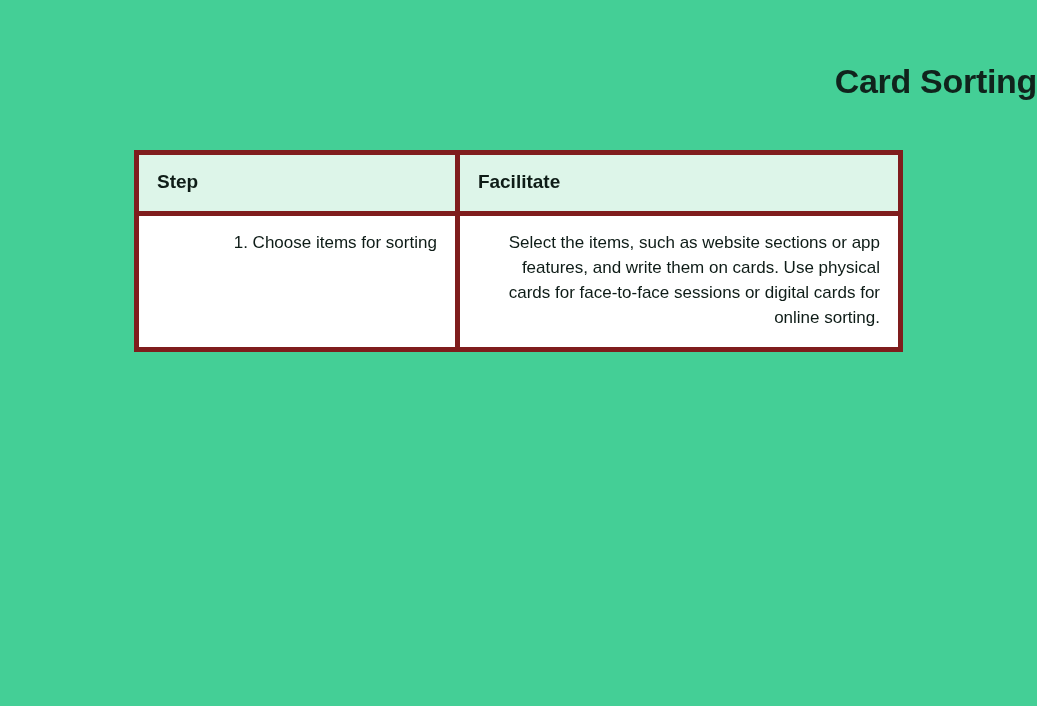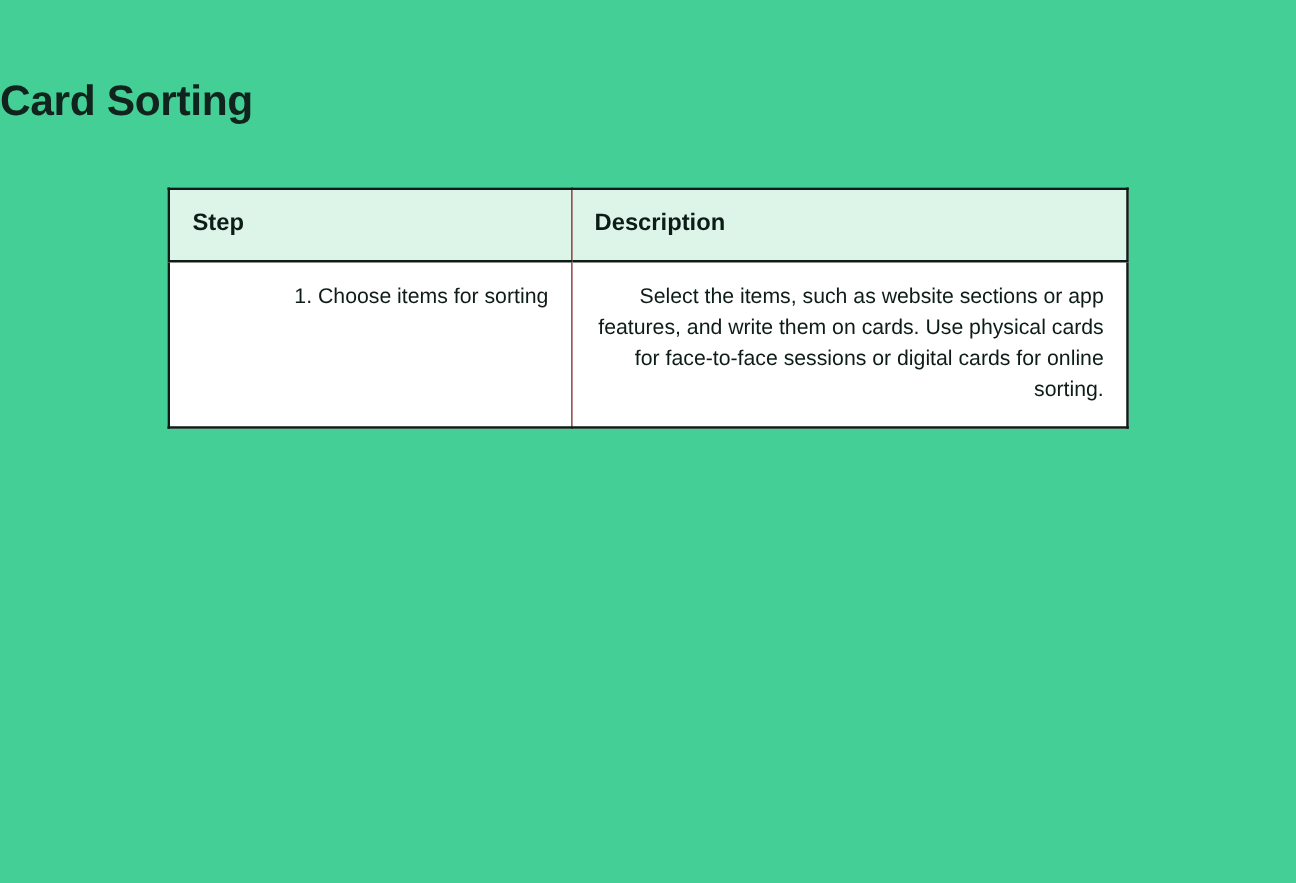--- a/index.html
+++ b/index.html
@@ -13,21 +13,21 @@
     font-family: "Liberation Sans", sans-serif;
     overflow: hidden;
   }
   .page {
     position: relative;
     width: 1037px;
     height: 706px;
     box-sizing: border-box;
   }
   .title {
-    text-align: left;
+    text-align: right;
     font-size: 34px;
     font-weight: bold;
     color: #10231c;
     letter-spacing: -0.3px;
     margin: 0;
     padding-top: 62px;
   }
   .table-wrap {
     position: absolute;
     left: 134px;
@@ -36,21 +36,21 @@
   }
   table.cardsort {
     border-collapse: collapse;
     width: 100%;
     table-layout: fixed;
     background: #ffffff;
     border: 2px solid #0e1c17;
   }
   table.cardsort th,
   table.cardsort td {
-    border: 1px solid #7f1d1d;
+    border: 5px solid #7f1d1d;
     vertical-align: top;
     text-align: left;
     padding: 14px 18px 16px 18px;
     color: #0e1c17;
   }
   table.cardsort thead th {
     background: #ddf5e9;
     font-size: 19px;
     font-weight: bold;
     padding-top: 16px;
@@ -78,21 +78,21 @@
 
   <div class="table-wrap">
     <table class="cardsort">
       <colgroup>
         <col class="step-col">
         <col class="desc-col">
       </colgroup>
       <thead>
         <tr>
           <th>Step</th>
-          <th>Description</th>
+          <th>Facilitate</th>
         </tr>
       </thead>
       <tbody>
         <tr>
           <td class="step-cell">1. Choose items for sorting</td>
           <td class="desc-cell">Select the items, such as website sections or app features, and write them on cards. Use physical cards for face-to-face sessions or digital cards for online sorting.</td>
         </tr>
       </tbody>
     </table>
   </div>

